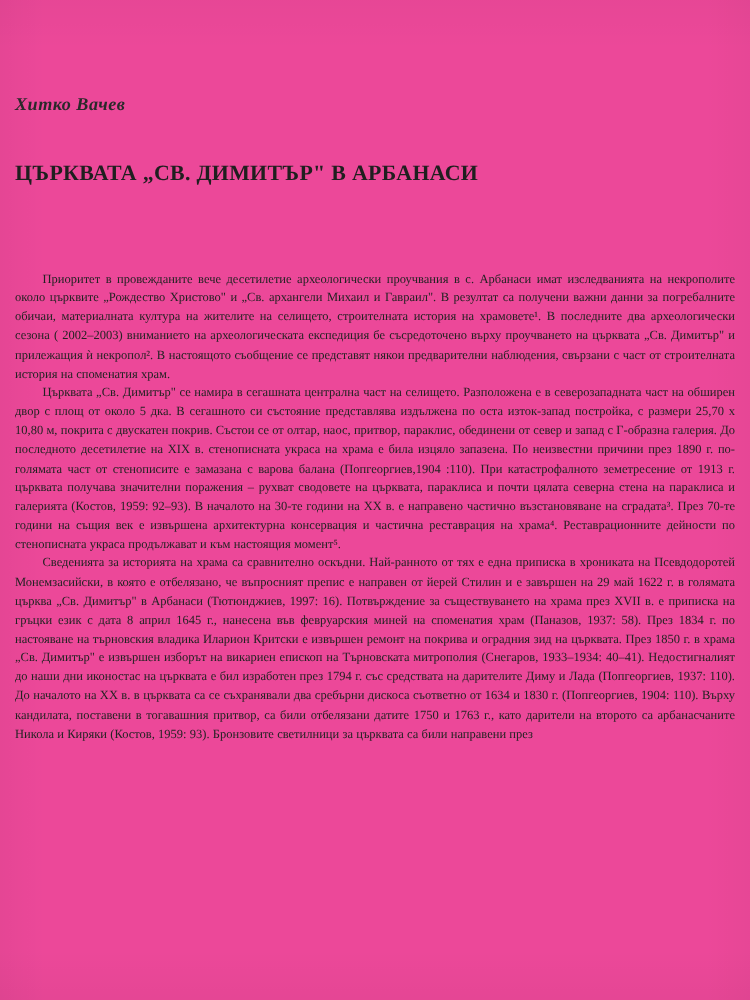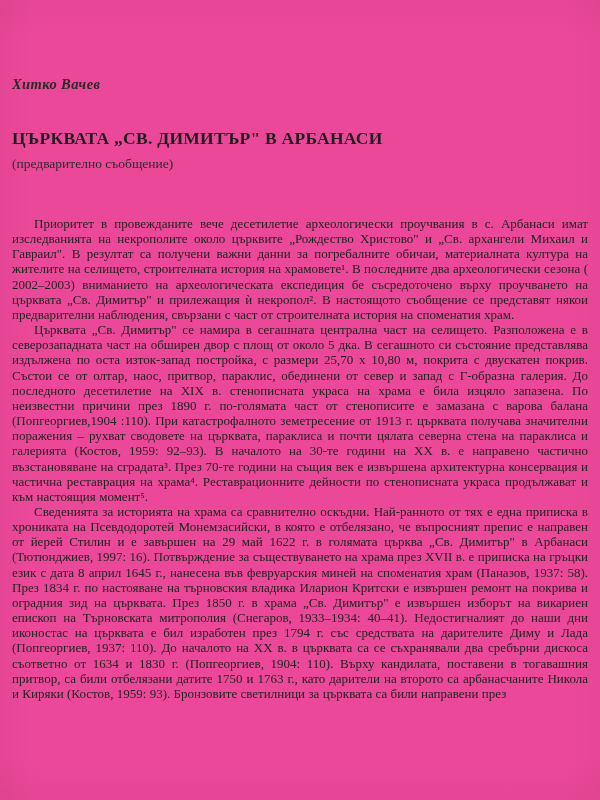--- a/index.html
+++ b/index.html
@@ -77,42 +77,41 @@
   .body-text {
     position: absolute;
     left: 12px;
     top: 216px;
     width: 576px;
   }
   .body-text p {
     margin: 0;
     text-align: justify;
     text-justify: inter-word;
-    font-size: 13px;
+    font-size: 10px;
     line-height: 15.15px;
     text-indent: 22px;
     color: #232323;
     hyphens: manual;
     word-spacing: 0.1px;
   }
   .body-text p + p {
     margin-top: 0;
   }
 </style>
 </head>
 <body>
 
 <div class="page">
   <div class="content">
 
     <div class="author">Хитко Вачев</div>
 
     <div class="title-block">
       <h1 class="doc-title">ЦЪРКВАТА „СВ. ДИМИТЪР" В АРБАНАСИ</h1>
-      <div class="doc-subtitle">(предварително съобщение)</div>
     </div>
 
     <div class="body-text">
       <p>Приоритет в провежданите вече десетилетие археологически проучвания в с. Арбанаси имат изследванията на некрополите около църквите „Рождество Христово" и „Св. архангели Михаил и Гавраил". В резултат са получени важни данни за погребалните обичаи, материалната култура на жителите на селището, строителната история на храмовете¹. В последните два археологически сезона ( 2002–2003) вниманието на археологическата експедиция бе съсредоточено върху проучването на църквата „Св. Димитър" и прилежащия ѝ некропол². В настоящото съобщение се представят някои предварителни наблюдения, свързани с част от строителната история на споменатия храм.</p>
       <p>Църквата „Св. Димитър" се намира в сегашната централна част на селището. Разположена е в северозападната част на обширен двор с площ от около 5 дка. В сегашното си състояние представлява издължена по оста изток-запад постройка, с размери 25,70 х 10,80 м, покрита с двускатен покрив. Състои се от олтар, наос, притвор, параклис, обединени от север и запад с Г-образна галерия. До последното десетилетие на XIX в. стенописната украса на храма е била изцяло запазена. По неизвестни причини през 1890 г. по-голямата част от стенописите е замазана с варова балана (Попгеоргиев,1904 :110). При катастрофалното земетресение от 1913 г. църквата получава значителни поражения – рухват сводовете на църквата, параклиса и почти цялата северна стена на параклиса и галерията (Костов, 1959: 92–93). В началото на 30-те години на XX в. е направено частично възстановяване на сградата³. През 70-те години на същия век е извършена архитектурна консервация и частична реставрация на храма⁴. Реставрационните дейности по стенописната украса продължават и към настоящия момент⁵.</p>
       <p>Сведенията за историята на храма са сравнително оскъдни. Най-ранното от тях е една приписка в хрониката на Псевдодоротей Монемзасийски, в която е отбелязано, че въпросният препис е направен от йерей Стилин и е завършен на 29 май 1622 г. в голямата църква „Св. Димитър" в Арбанаси (Тютюнджиев, 1997: 16). Потвърждение за съществуването на храма през XVII в. е приписка на гръцки език с дата 8 април 1645 г., нанесена във февруарския миней на споменатия храм (Паназов, 1937: 58). През 1834 г. по настояване на търновския владика Иларион Критски е извършен ремонт на покрива и оградния зид на църквата. През 1850 г. в храма „Св. Димитър" е извършен изборът на викариен епископ на Търновската митрополия (Снегаров, 1933–1934: 40–41). Недостигналият до наши дни иконостас на църквата е бил изработен през 1794 г. със средствата на дарителите Диму и Лада (Попгеоргиев, 1937: 110). До началото на XX в. в църквата са се съхранявали два сребърни дискоса съответно от 1634 и 1830 г. (Попгеоргиев, 1904: 110). Върху кандилата, поставени в тогавашния притвор, са били отбелязани датите 1750 и 1763 г., като дарители на второто са арбанасчаните Никола и Киряки (Костов, 1959: 93). Бронзовите светилници за църквата са били направени през</p>
     </div>
 
   </div>
 </div>

